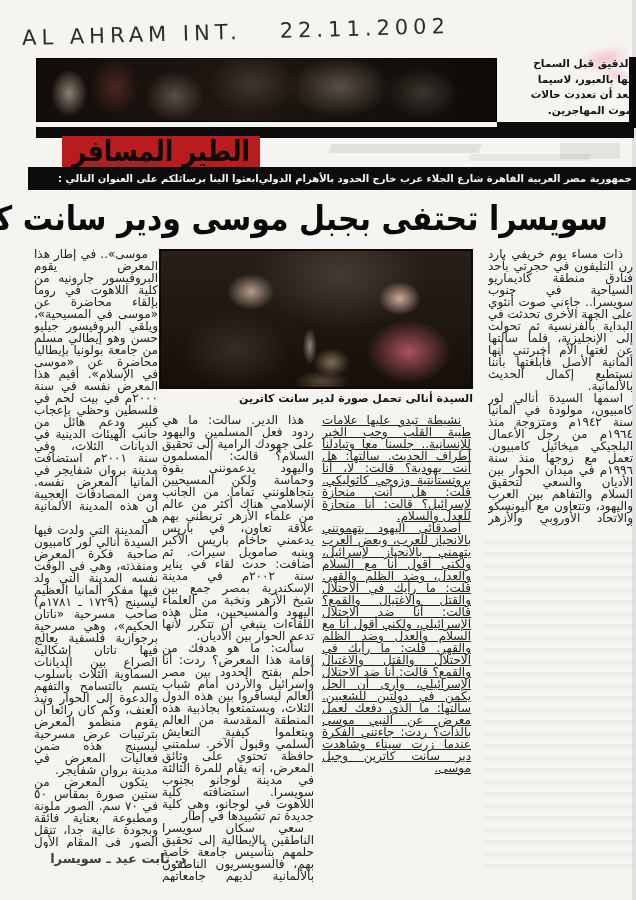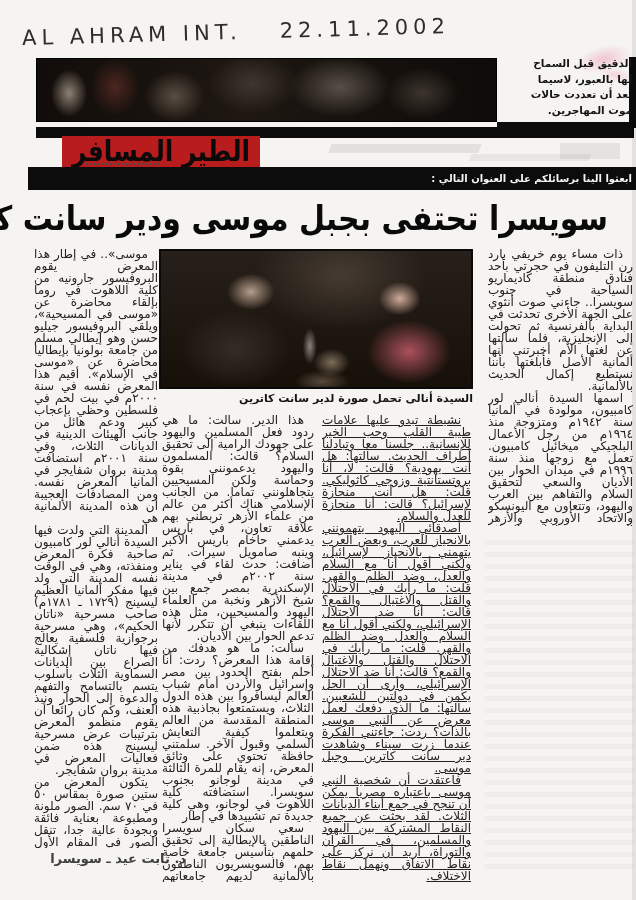--- a/index.html
+++ b/index.html
@@ -145,38 +145,38 @@
   <div class="sectionbox">
     <div class="sectiontitle">الطير المسافر</div>
   </div>
   <div class="sectiondots"></div>
   <div class="noise1"></div>
   <div class="noise2"></div>
   <div class="noise3"></div>
 
   <div class="addressbar">
     <span class="seg">ابعثوا الينا برسائلكم على العنوان التالي :</span>
+    <span class="seg">جمهورية مصر العربية القاهرة شارع الجلاء عرب خارج الحدود بالأهرام الدولي</span>
   </div>
 
   <div class="headline">سويسرا تحتفى بجبل موسى ودير سانت كاترين</div>
 
   <div class="col col-right">
     <p>ذات مساء يوم خريفي بارد رن التليفون في حجرتي بأحد فنادق منطقة كاديماريو السياحية في جنوب سويسرا.. جاءني صوت أنثوي على الجهة الأخرى تحدثت في البداية بالفرنسية ثم تحولت إلى الإنجليزية، فلما سألتها عن لغتها الأم أخبرتني أنها ألمانية الأصل فأبلغتها بأننا نستطيع إكمال الحديث بالألمانية.</p>
     <p>اسمها السيدة أنالي لور كامبيون، مولودة في ألمانيا سنة ١٩٤٢م ومتزوجة منذ ١٩٦٤م من رجل الأعمال البلجيكي ميخائيل كامبيون. تعمل مع زوجها منذ سنة ١٩٩٦م في ميدان الحوار بين الأديان والسعي لتحقيق السلام والتفاهم بين العرب واليهود، وتتعاون مع اليونسكو والاتحاد الأوروبي والأزهر الشريف ومنظمات السلام العالمية. تقيم معرضا للصور في كلية اللاهوت في لوجانو بعنوان: «تتبع آثار موسى»، نزلت من حجرتي لمقابلتها. سيدة</p>
   </div>
 
   <div class="photoframe">
     <div class="photo"></div>
   </div>
   <div class="caption">السيدة أنالى تحمل صورة لدير سانت كاترين</div>
 
   <div class="col col-midright">
     <p>نشيطة تبدو عليها علامات طيبة القلب وحب الخير للإنسانية.. جلسنا معا وتبادلنا أطراف الحديث. سألتها: هل أنت يهودية؟ قالت: لا، أنا بروتستانتية وزوجي كاثوليكي. قلت: هل أنت منحازة لإسرائيل؟ قالت: أنا منحازة للعدل والسلام.</p>
     <p>أصدقائي اليهود يتهمونني بالانحياز للعرب، وبعض العرب يتهمني بالانحياز لإسرائيل، ولكني أقول أنا مع السلام والعدل، وضد الظلم والقهر. قلت: ما رأيك في الاحتلال والقتل والاغتيال والقمع؟ قالت: أنا ضد الاحتلال الإسرائيلي، ولكني أقول أنا مع السلام والعدل وضد الظلم والقهر. قلت: ما رأيك في الاحتلال والقتل والاغتيال والقمع؟ قالت: أنا ضد الاحتلال الإسرائيلي، وأرى أن الحل يكمن في دولتين للشعبين. سألتها: ما الذي دفعك لعمل معرض عن النبي موسى بالذات؟ ردت: جاءتني الفكرة عندما زرت سيناء وشاهدت دير سانت كاترين وجبل موسى.</p>
-    <p>فاعتقدت أن شخصية النبي موسى باعتباره مصريا يمكن أن تنجح في جمع أبناء الديانات الثلاث. لقد بحثت عن جميع النقاط المشتركة بين اليهود والمسلمين، في القرآن والتوراة، أريد أن نركز على نقاط الاتفاق ونهمل نقاط الاختلاف.</p>
   </div>
 
   <div class="col col-midleft">
     <p>هذا الدير. سألت: ما هي ردود فعل المسلمين واليهود على جهودك الرامية إلى تحقيق السلام؟ قالت: المسلمون واليهود يدعمونني بقوة وحماسة ولكن المسيحيين يتجاهلونني تماما. من الجانب الإسلامي هناك أكثر من عالم من علماء الأزهر تربطني بهم علاقة تعاون، في باريس يدعمني حاخام باريس الأكبر وينبه صامويل سيرات. ثم أضافت: حدث لقاء في يناير سنة ٢٠٠٢م في مدينة الإسكندرية بمصر جمع بين شيخ الأزهر ونخبة من العلماء اليهود والمسيحيين، مثل هذه اللقاءات ينبغي أن تتكرر لأنها تدعم الحوار بين الأديان.</p>
     <p>سألت: ما هو هدفك من إقامة هذا المعرض؟ ردت: أنا أحلم بفتح الحدود بين مصر وإسرائيل والأردن أمام شباب العالم ليسافروا بين هذه الدول الثلاث، ويستمتعوا بجاذبية هذه المنطقة المقدسة من العالم ويتعلموا كيفية التعايش السلمي وقبول الآخر. سلمتني حافظة تحتوي على وثائق المعرض، إنه يقام للمرة الثالثة في مدينة لوجانو بجنوب سويسرا. استضافته كلية اللاهوت في لوجانو، وهي كلية جديدة تم تشييدها في إطار</p>
     <p>سعي سكان سويسرا الناطقين بالإيطالية إلى تحقيق حلمهم بتأسيس جامعة خاصة بهم، فالسويسريون الناطقون بالألمانية لديهم جامعاتهم العريقة في زيوريخ وبرن وبازل وأخيرا في لوزرن، والسويسريون الناطقون بالفرنسية لديهم أيضا جامعاتهم العريقة في جنيف ولوزان وفرايبورج. أما السويسريون الناطقون بالإيطالية فمازالوا بلا جامعة مستقلة حتى الآن. كلية اللاهوت في لوجانو استضافت معرض صور «تتبع آثار</p>
   </div>
 
   <div class="col col-left">
     <p>موسى».. في إطار هذا المعرض يقوم البروفيسور جارونيه من كلية اللاهوت في روما بإلقاء محاضرة عن «موسى في المسيحية»، ويلقي البروفيسور جيليو حسن وهو إيطالي مسلم من جامعة بولونيا بإيطاليا محاضرة عن «موسى في الإسلام». أقيم هذا المعرض نفسه في سنة ٢٠٠٠م في بيت لحم في فلسطين وحظي بإعجاب كبير ودعم هائل من جانب الهيئات الدينية في الديانات الثلاث، وفي سنة ٢٠٠١م استضافت مدينة بروان شفايجر في ألمانيا المعرض نفسه. ومن المصادفات العجيبة أن هذه المدينة الألمانية هي</p>

